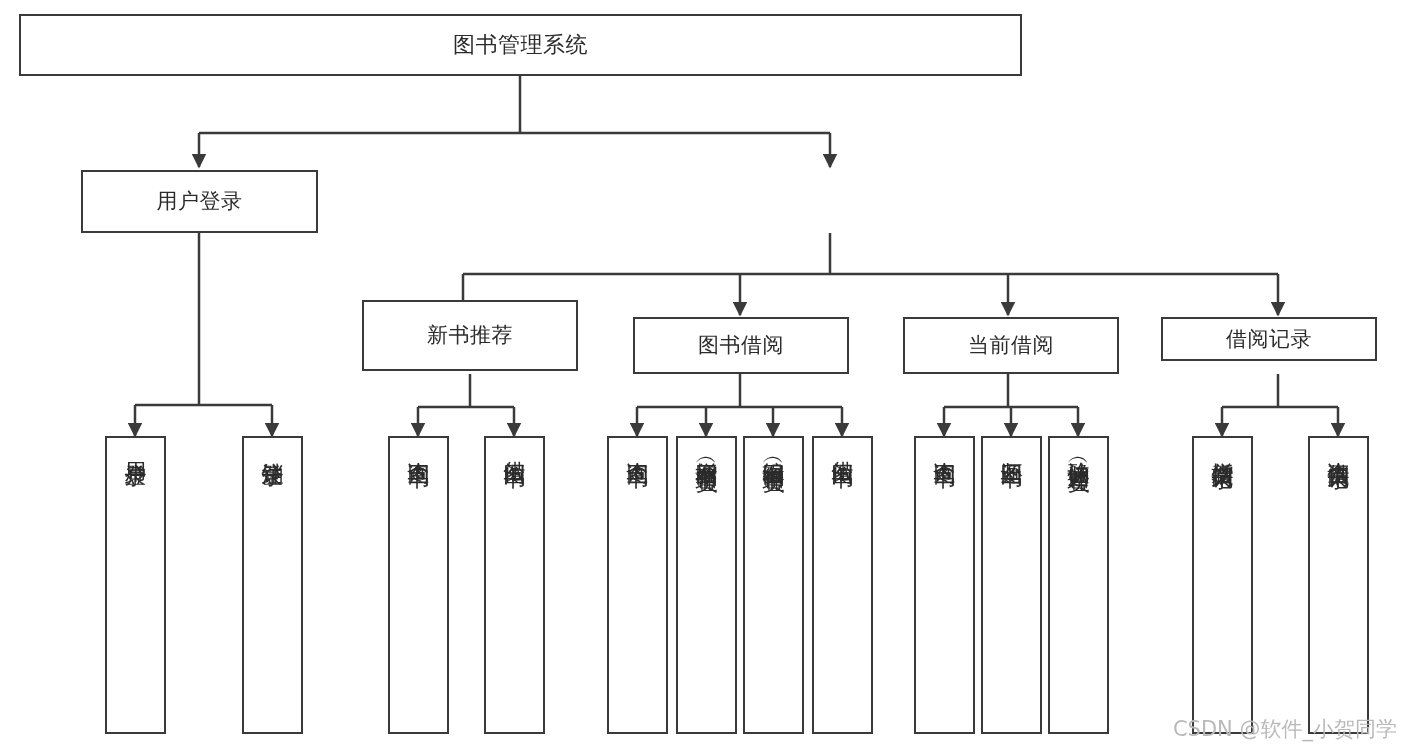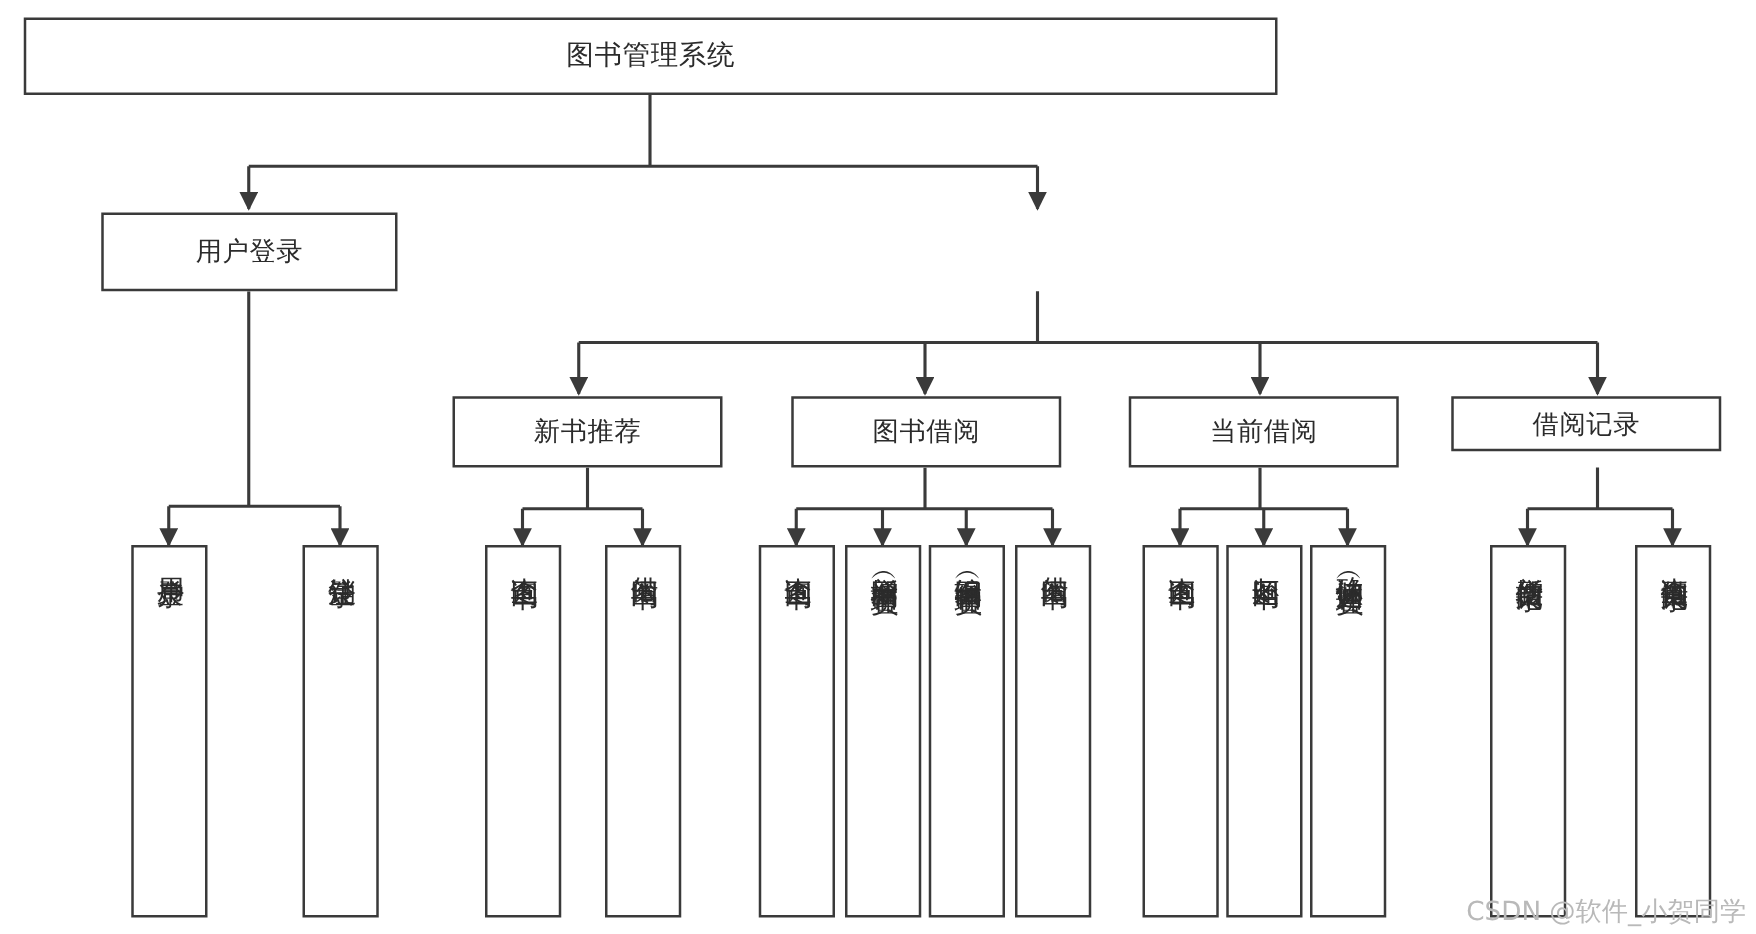--- a/index.html
+++ b/index.html
@@ -130,21 +130,21 @@
   </svg>
 
   <div class="node horiz root" style="left:19px; top:14px; width:1003px; height:62px;">
     <span class="lbl">图书管理系统</span>
   </div>
 
   <div class="node horiz" style="left:81px; top:170px; width:237px; height:63px;">
     <span class="lbl">用户登录</span>
   </div>
 
-  <div class="node horiz" style="left:362px; top:317px; width:216px; height:57px;">
+  <div class="node horiz" style="left:362px; top:300px; width:216px; height:71px;">
     <span class="lbl">新书推荐</span>
   </div>
   <div class="node horiz" style="left:903px; top:317px; width:216px; height:57px;">
     <span class="lbl">当前借阅</span>
   </div>
   <div class="node horiz" style="left:633px; top:317px; width:216px; height:57px;">
     <span class="lbl">图书借阅</span>
   </div>
   <div class="node horiz" style="left:1161px; top:317px; width:216px; height:44px;">
     <span class="lbl">借阅记录</span>

